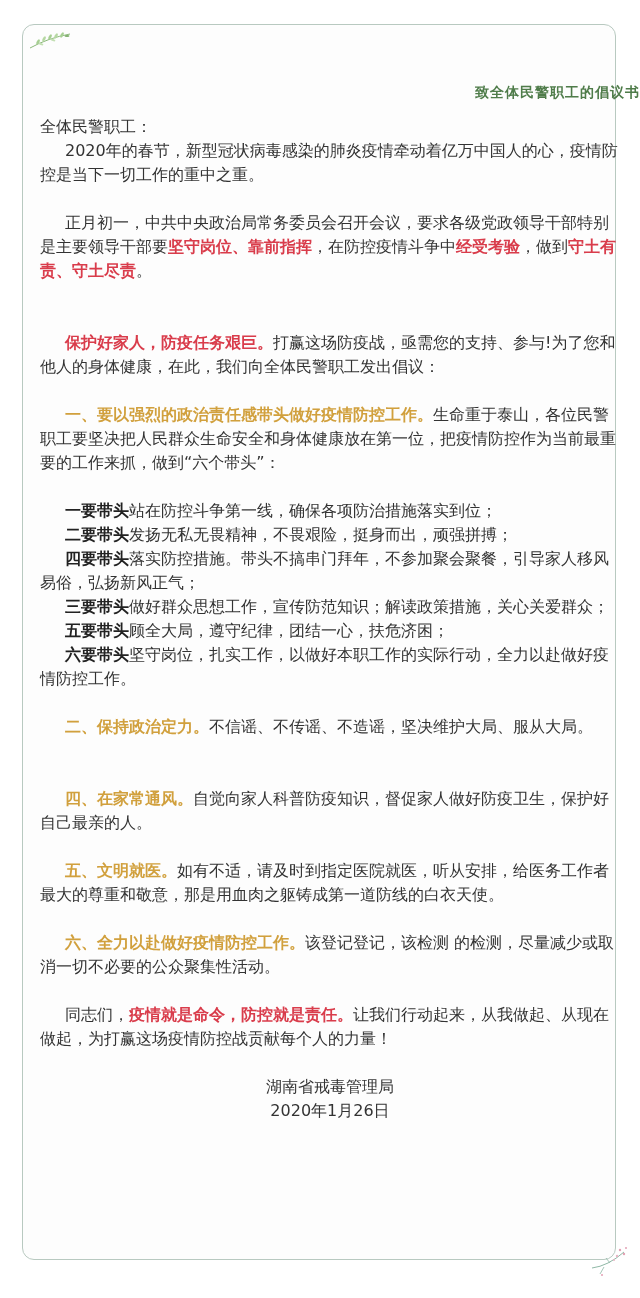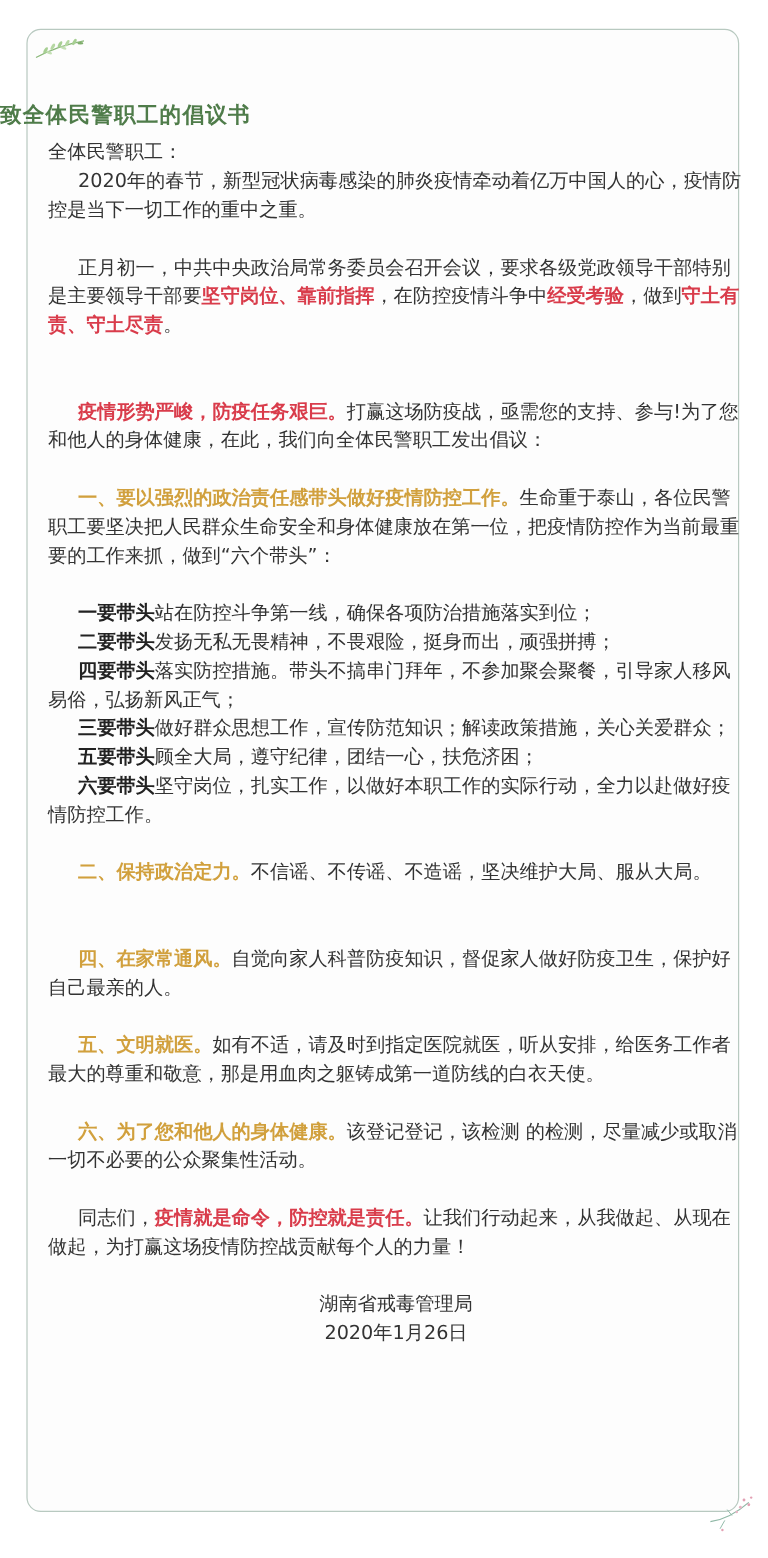--- a/index.html
+++ b/index.html
@@ -6,22 +6,22 @@
   body { width: 640px; height: 1298px; position: relative; overflow: hidden;
          font-family: "DejaVu Sans", "Liberation Sans", sans-serif; color: #333333; }
   .card {
     position: absolute; left: 22px; top: 24px; width: 594px; height: 1236px;
     border: 1px solid #b8c9c0; border-radius: 12px; background: #fdfdfd;
     box-sizing: border-box;
   }
   .leaf-tl { position: absolute; left: 28px; top: 30px; width: 44px; height: 20px; }
   .leaf-br { position: absolute; left: 590px; top: 1244px; width: 40px; height: 34px; }
   .title {
-    position: absolute; left: 0; top: 84px; width: 640px; text-align: left;
-    font-size: 18px; font-weight: bold; color: #4f7c4a; letter-spacing: 1px;
+    position: absolute; left: 0; top: 84px; width: 640px; text-align: right;
+    font-size: 14px; font-weight: bold; color: #4f7c4a; letter-spacing: 1px;
   }
   .content { position: absolute; left: 40px; top: 115px; width: 582px; font-size: 16px; line-height: 24px; }
   .p { margin: 0; text-indent: 0; }
   .indent { text-indent: 25px; }
   .gap { height: 24px; }
   .red { color: #d93c4b; font-weight: bold; }
   .gold { color: #d1a03d; font-weight: bold; }
   .blk { color: #222222; font-weight: bold; }
   .sign { text-align: center; padding-right: 2px; }
 </style>
@@ -59,21 +59,21 @@
 <div class="content">
   <p class="p">全体民警职工：</p>
   <p class="p indent">2020年的春节，新型冠状病毒感染的肺炎疫情牵动着亿万中国人的心，疫情防控是当下一切工作的重中之重。</p>
   <div class="gap"></div>
 
   <p class="p indent"><span>正月初一，中共中央政治局常务委员会召开会议，要求各级党政领导干部特别是主要领导干部要</span><span class="red">坚守岗位、靠前指挥</span><span>，在防控疫情斗争中</span><span class="red">经受考验</span><span>，做到</span><span class="red">守土有责、守土尽责</span><span>。</span></p>
   <div class="gap"></div>
 
   <div class="gap"></div>
 
-  <p class="p indent"><span class="red">疫情形势严峻，防疫任务艰巨。</span><span>打赢这场防疫战，亟需您的支持、参与!为了您和他人的身体健康，在此，我们向全体民警职工发出倡议：</span></p>
+  <p class="p indent"><span class="red">保护好家人，防疫任务艰巨。</span><span>打赢这场防疫战，亟需您的支持、参与!为了您和他人的身体健康，在此，我们向全体民警职工发出倡议：</span></p>
   <div class="gap"></div>
 
   <p class="p indent"><span class="gold">一、要以强烈的政治责任感带头做好疫情防控工作。</span><span>生命重于泰山，各位民警职工要坚决把人民群众生命安全和身体健康放在第一位，把疫情防控作为当前最重要的工作来抓，做到“六个带头”：</span></p>
   <div class="gap"></div>
 
   <p class="p indent"><span class="blk">一要带头</span><span>站在防控斗争第一线，确保各项防治措施落实到位；</span></p>
   <p class="p indent"><span class="blk">二要带头</span><span>发扬无私无畏精神，不畏艰险，挺身而出，顽强拼搏；</span></p>
   <p class="p indent"><span class="blk">四要带头</span><span>落实防控措施。带头不搞串门拜年，不参加聚会聚餐，引导家人移风易俗，弘扬新风正气；</span></p>
   <p class="p indent"><span class="blk">三要带头</span><span>做好群众思想工作，宣传防范知识；解读政策措施，关心关爱群众；</span></p>
   <p class="p indent"><span class="blk">五要带头</span><span>顾全大局，遵守纪律，团结一心，扶危济困；</span></p>
@@ -84,21 +84,21 @@
   <div class="gap"></div>
 
   <div class="gap"></div>
 
   <p class="p indent"><span class="gold">四、在家常通风。</span><span>自觉向家人科普防疫知识，督促家人做好防疫卫生，保护好自己最亲的人。</span></p>
   <div class="gap"></div>
 
   <p class="p indent"><span class="gold">五、文明就医。</span><span>如有不适，请及时到指定医院就医，听从安排，给医务工作者最大的尊重和敬意，那是用血肉之躯铸成第一道防线的白衣天使。</span></p>
   <div class="gap"></div>
 
-  <p class="p indent"><span class="gold">六、为了您和他人的身体健康。</span><span>该登记登记，该检测 的检测，尽量减少或取消一切不必要的公众聚集性活动。</span></p>
+  <p class="p indent"><span class="gold">六、全力以赴做好疫情防控工作。</span><span>该登记登记，该检测 的检测，尽量减少或取消一切不必要的公众聚集性活动。</span></p>
   <div class="gap"></div>
 
   <p class="p indent"><span>同志们，</span><span class="red">疫情就是命令，防控就是责任。</span><span>让我们行动起来，从我做起、从现在做起，为打赢这场疫情防控战贡献每个人的力量！</span></p>
   <div class="gap"></div>
 
   <p class="p sign">湖南省戒毒管理局</p>
   <p class="p sign">2020年1月26日</p>
 </div>
 
 </body></html>

